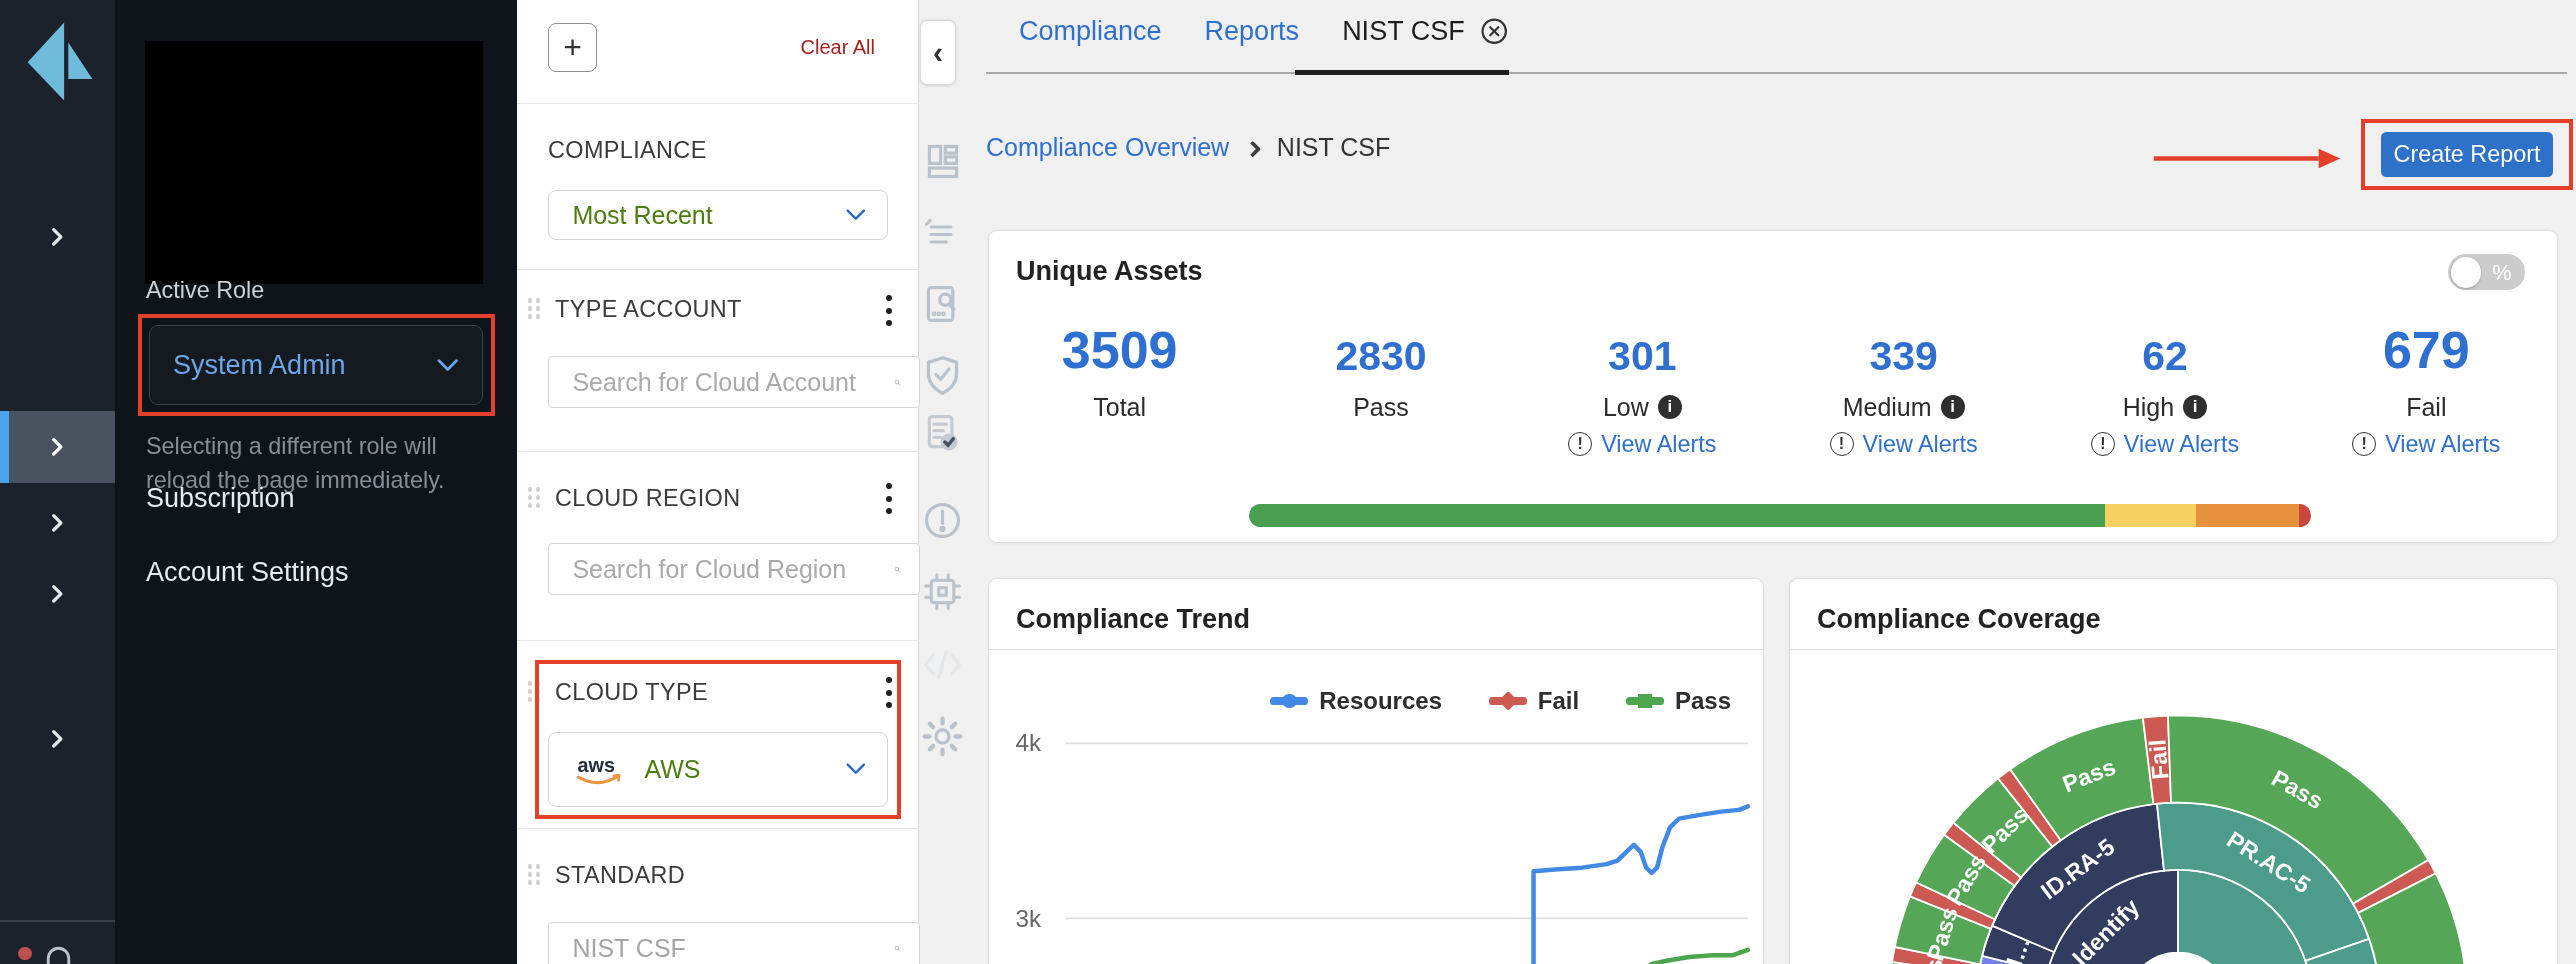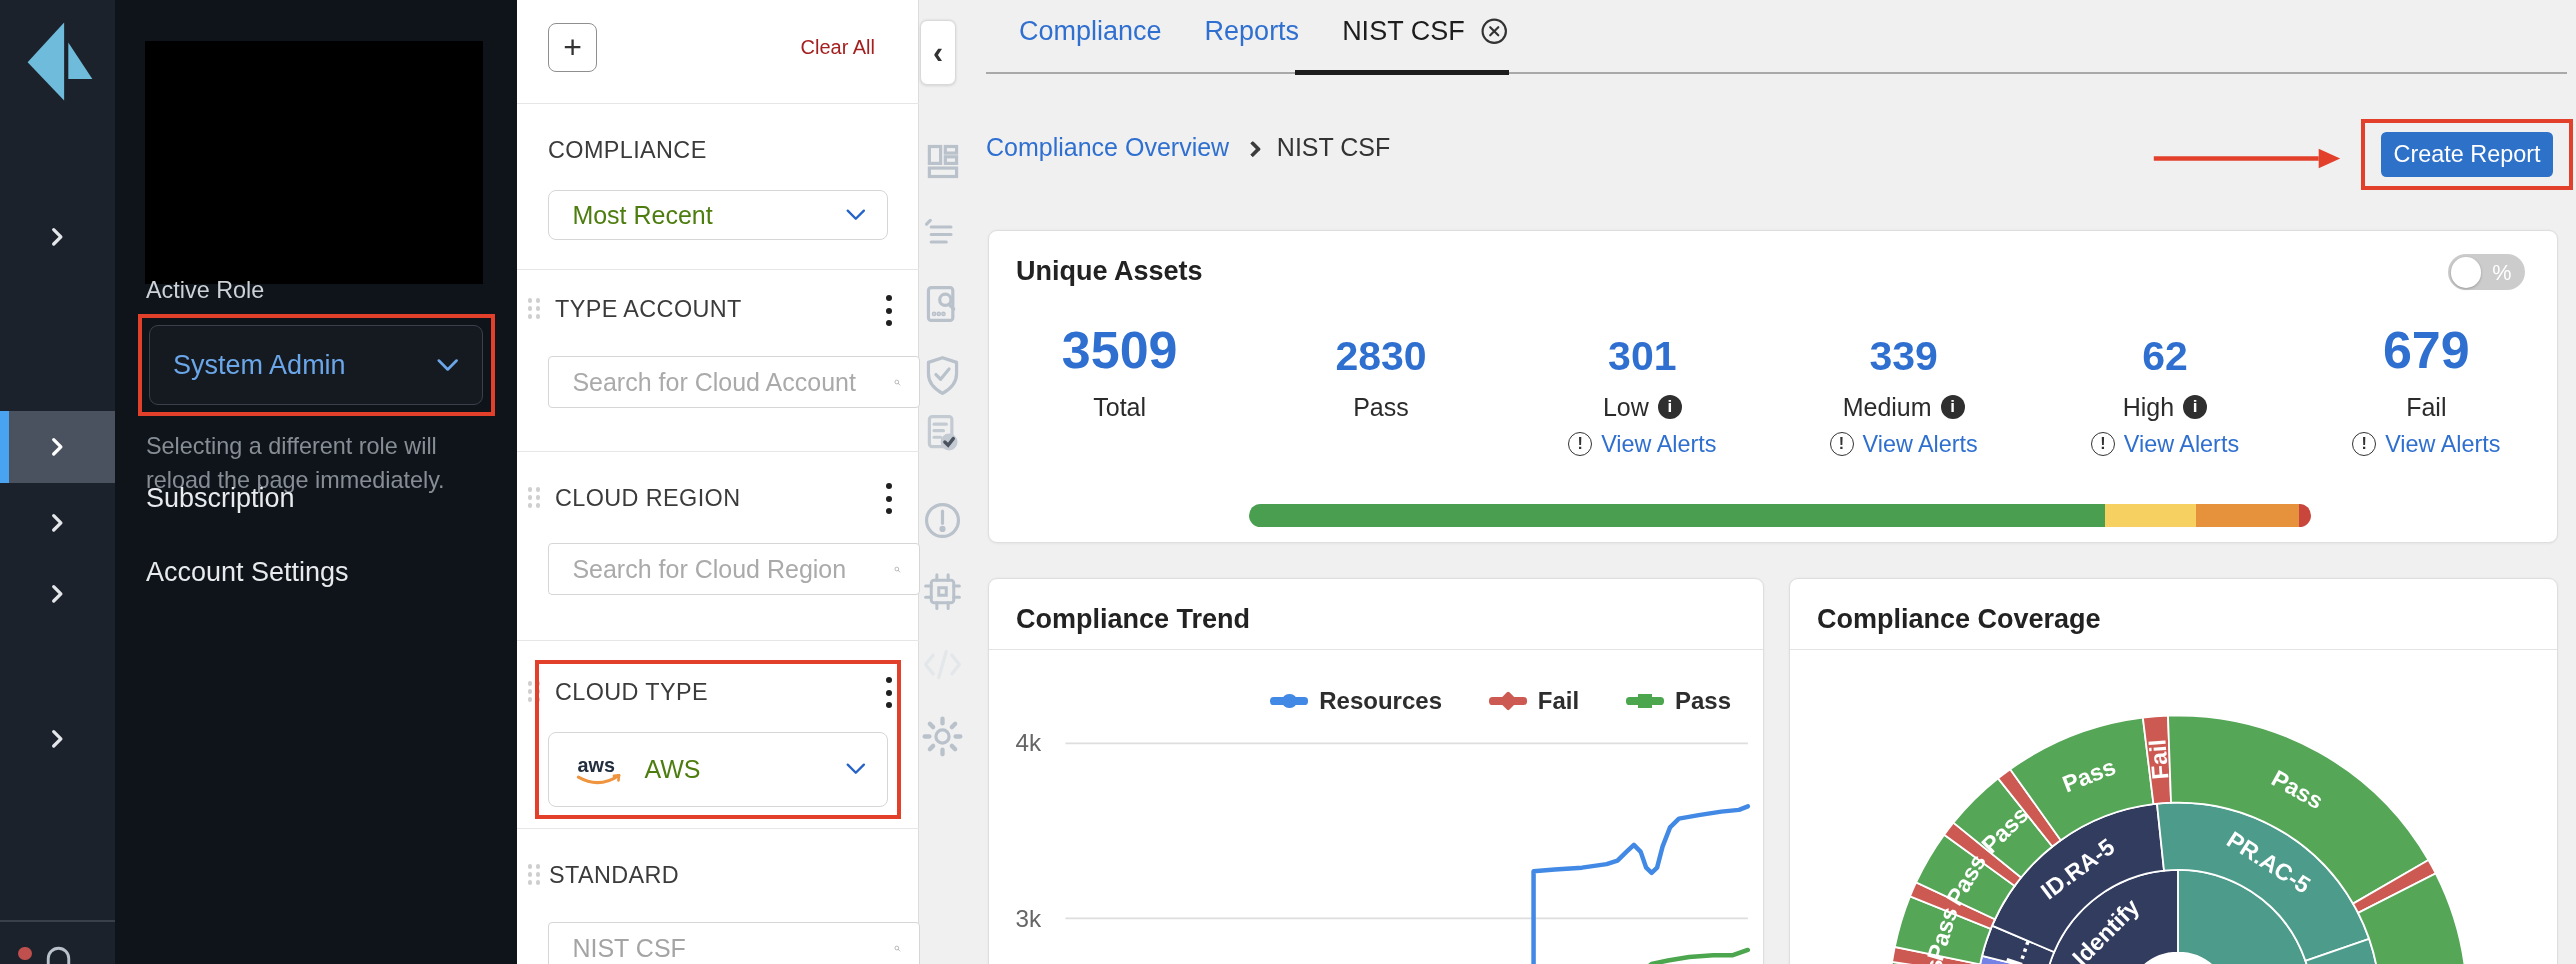--- a/index.html
+++ b/index.html
@@ -321,21 +321,21 @@
   <div class="fdiv" style="top:828px"></div>
 
   <div class="drag" style="top:864px">
       <i></i>
       <i></i>
       <i></i>
       <i></i>
       <i></i>
       <i></i>
     </div>
-  <div class="fsec-title" style="left:32px;top:862px">STANDARD</div>
+  <div class="fsec-title" style="left:38px;top:862px">STANDARD</div>
   <div class="f-input gray" style="top:922px">
     <input value="NIST CSF" style="">
     <svg width="25" height="25" viewBox="0 0 28 28">
         <circle cx="12" cy="12" r="8" fill="none" stroke="#8a8a8a" stroke-width="2.4"></circle>
         <line x1="18" y1="18" x2="25" y2="25" stroke="#8a8a8a" stroke-width="2.4" stroke-linecap="round"></line>
       </svg>
   </div>
 </section>
 
 <div class="collapse-tab">‹</div>

